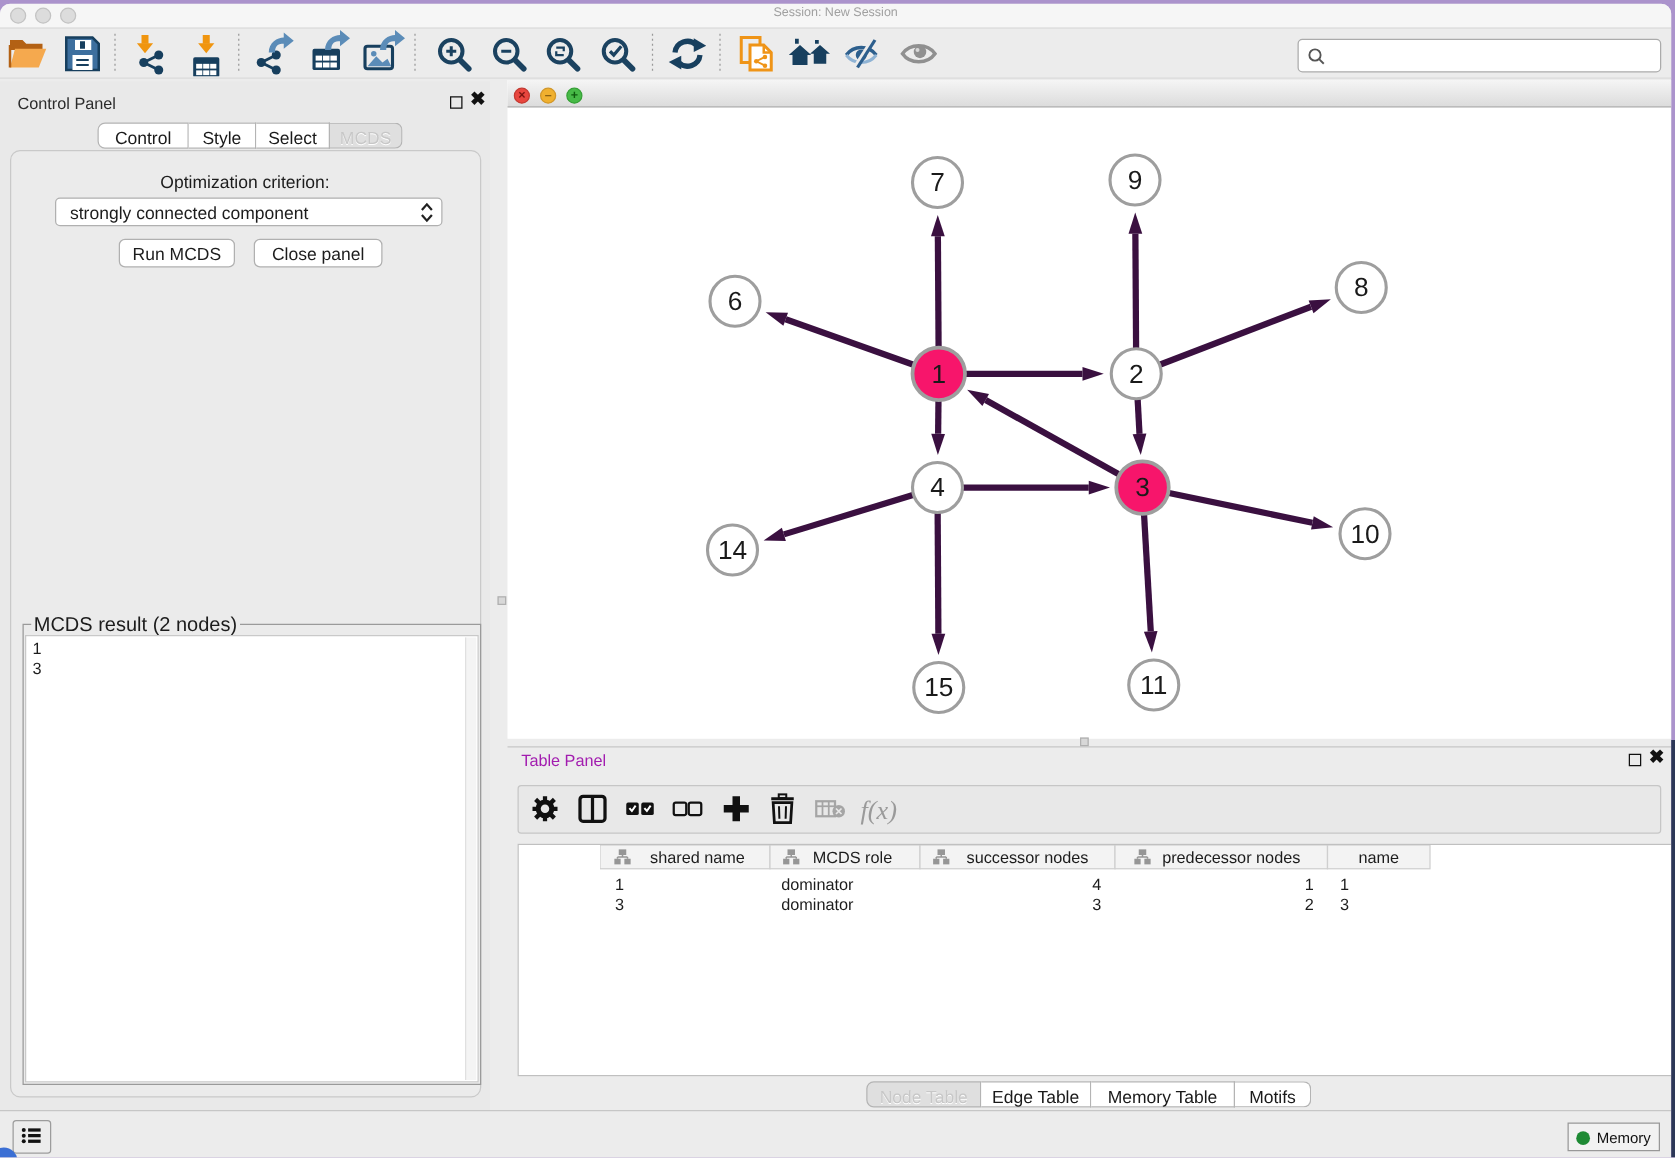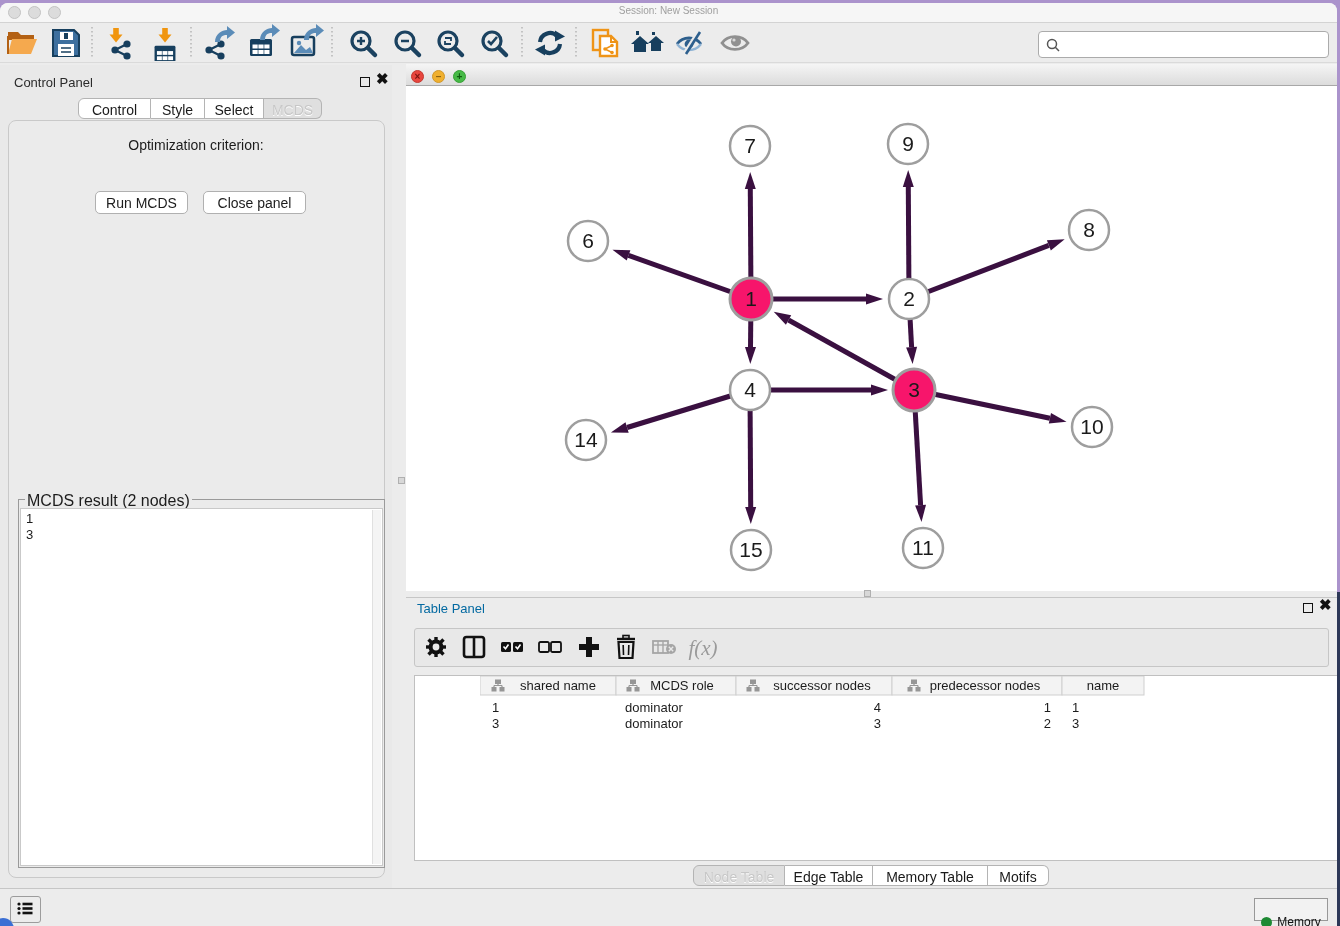--- a/index.html
+++ b/index.html
@@ -39,31 +39,31 @@
 #mcdswhite{position:absolute;left:1px;top:8px;width:361px;height:356px;background:#fff;border:1px solid #c9c9c9;}
 #mcdstext{position:absolute;left:5px;top:2px;font-size:13px;color:#1c1c1c;line-height:16px;}
 #mcdsscroll{position:absolute;right:1px;top:1px;width:8px;height:354px;background:#f4f4f4;border-left:1px solid #e0e0e0;}
 
 #netwin{left:406px;top:61px;width:931px;height:527px;background:#fff;}
 #nettitle{position:absolute;left:0;top:0;width:931px;height:22px;background:linear-gradient(#f5f5f5,#dcdcdc);border-bottom:1px solid #a8a8a8;box-sizing:border-box;}
 #nettext{position:absolute;top:4px;width:931px;text-align:center;font-size:13px;font-weight:bold;color:#1a1a1a;}
 .mac{position:absolute;top:6px;width:13px;height:13px;border-radius:50%;box-sizing:border-box;font-size:10px;line-height:12px;text-align:center;font-weight:bold;}
 
 #tpanel{left:406px;top:594px;width:931px;height:290px;background:#ececec;border-top:1px solid #c6c6c6;}
-#tphead{position:absolute;left:11px;top:3px;font-size:13px;color:#0369a1;}
+#tphead{position:absolute;left:11px;top:3px;font-size:13px;color:#a21caf;}
 #tpsq{position:absolute;left:897px;top:5px;width:10px;height:10px;border:1.5px solid #111;box-sizing:border-box;}
 #tpx{position:absolute;left:913px;top:-2px;font-size:15px;font-weight:bold;color:#111;}
 #tptools{position:absolute;left:8px;top:30px;width:915px;height:39px;background:#e8e8e8;border:1px solid #c6c6c6;border-radius:3px;box-sizing:border-box;}
 #tablewrap{position:absolute;left:8px;top:77px;width:1044px;height:186px;background:#fff;border:1px solid #c0c0c0;box-sizing:border-box;text-align:center;}
 
 #bottabs{left:693px;top:862px;}
 
 #statusbar{left:0;top:885px;width:1337px;height:38px;background:#ececec;border-top:1px solid #c6c6c6;}
 #listbtn{position:absolute;left:10px;top:7px;width:31px;height:27px;background:#ececec;border:1px solid #9c9c9c;border-radius:3px;box-sizing:border-box;}
-#membtn{position:absolute;left:1254px;top:9px;width:74px;height:23px;background:#f2f2f2;border:1px solid #989898;box-sizing:border-box;font-size:12px;color:#111;text-align:center;padding-top:16px;}
+#membtn{position:absolute;left:1254px;top:9px;width:74px;height:23px;background:#f2f2f2;border:1px solid #989898;box-sizing:border-box;font-size:12px;color:#111;text-align:center;padding-top:4px;}
 #memdot{display:inline-block;width:11px;height:11px;border-radius:50%;background:#1e8a34;vertical-align:-2px;margin-right:5px;}
 
 .handle{position:absolute;width:7px;height:7px;background:#d8d8d8;border:1px solid #b0b0b0;box-sizing:border-box;}
 #bluearc{position:absolute;left:-8px;top:915px;width:22px;height:22px;border-radius:50%;background:#3b6fd4;}
 #rightedge{position:absolute;right:0px;top:592px;width:3px;height:334px;background:#2c3757;}
 </style>
 </head>
 <body>
 <div id="app">
 <div class="abs" id="titlebar">
@@ -201,20 +201,24 @@
   <div id="cpsq"></div>
       <div id="cpx">✖</div>
   <div id="cpcontent"></div>
   <div class="tabrow" id="cptabs">
     <div class="tab first" style="width:73px;">Control</div>
     <div class="tab" style="width:54px;">Style</div>
     <div class="tab" style="width:59px;">Select</div>
     <div class="tab last disabled" style="width:58px;">MCDS</div>
   </div>
   <div id="optlabel">Optimization criterion:</div>
+  <div id="dropdown">strongly connected component<svg width="11" height="16" viewBox="0 0 11 16" style="position:absolute;right:6px;top:3px;">
+          <path d="M 1.5,6 L 5.5,1.5 L 9.5,6" fill="none" stroke="#222" stroke-width="1.8"></path>
+          <path d="M 1.5,10 L 5.5,14.5 L 9.5,10" fill="none" stroke="#222" stroke-width="1.8"></path>
+        </svg></div>
   <div class="btn" style="left:95px;top:126px;width:93px;">Run MCDS</div>
   <div class="btn" style="left:203px;top:126px;width:103px;">Close panel</div>
   <div id="mcdsbox">
     <div id="mcdslabel">MCDS result (2 nodes)</div>
     <div id="mcdswhite">
       <div id="mcdstext">1<br>3</div>
       <div id="mcdsscroll"></div>
     </div>
   </div>
 </div>

